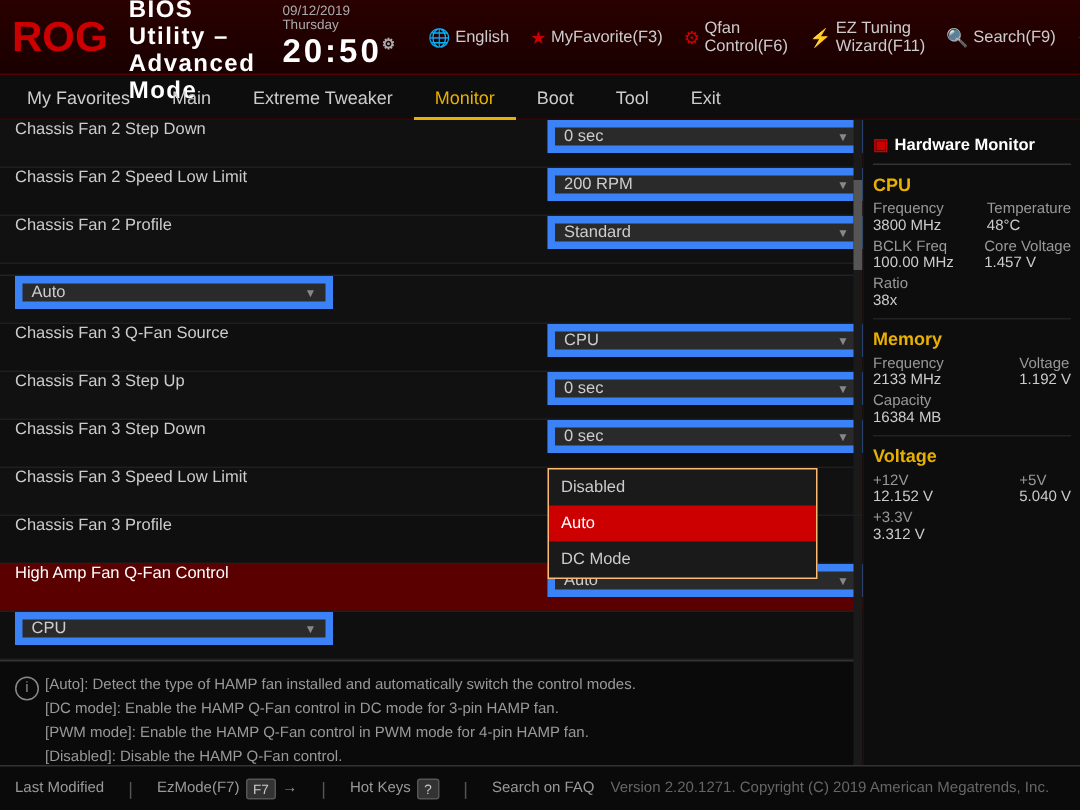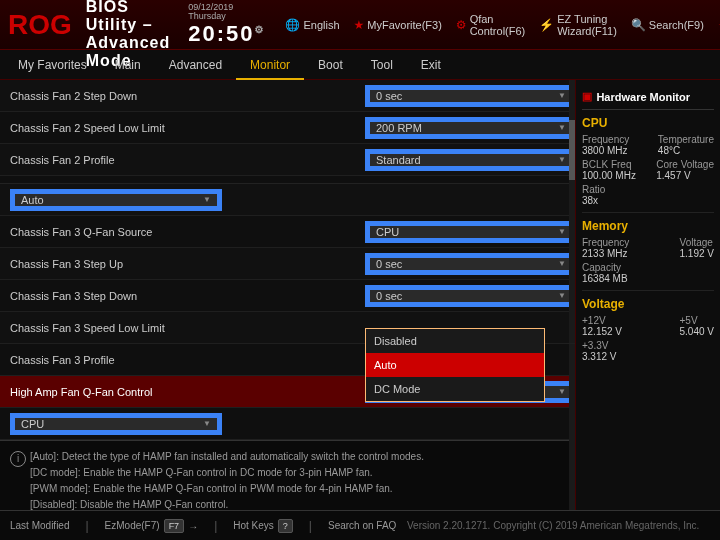--- a/index.html
+++ b/index.html
@@ -98,21 +98,21 @@
       overflow: hidden;
       position: relative;
     }
 
     .settings-table {
       width: 100%;
     }
 
     .setting-row {
       display: flex;
-      align-items: center;
+      align-items: flex-start;
       height: 32px;
       border-bottom: 1px solid #1f1f1f;
       padding: 0 10px;
     }
     .setting-row:nth-child(even) { background: #0f0f0f; }
     .setting-row.highlighted { background: #5a0000; }
     .setting-label {
       flex: 1;
       color: #ccc;
       font-size: 11px;
@@ -294,21 +294,21 @@
     <div class="header-tool-item">
       <span class="tool-icon">✦</span>
       <span>AURA ON/OFF(F4)</span>
     </div>
   </div>
 </div>
 
 <div class="navbar">
   <div class="nav-item">My Favorites</div>
   <div class="nav-item">Main</div>
-  <div class="nav-item">Advanced</div>
+  <div class="nav-item">Extreme Tweaker</div>
   <div class="nav-item active">Monitor</div>
   <div class="nav-item">Boot</div>
   <div class="nav-item">Tool</div>
   <div class="nav-item">Exit</div>
 </div>
 
 <div class="main-area">
 
   <div class="left-panel">
     <div class="settings-table">

